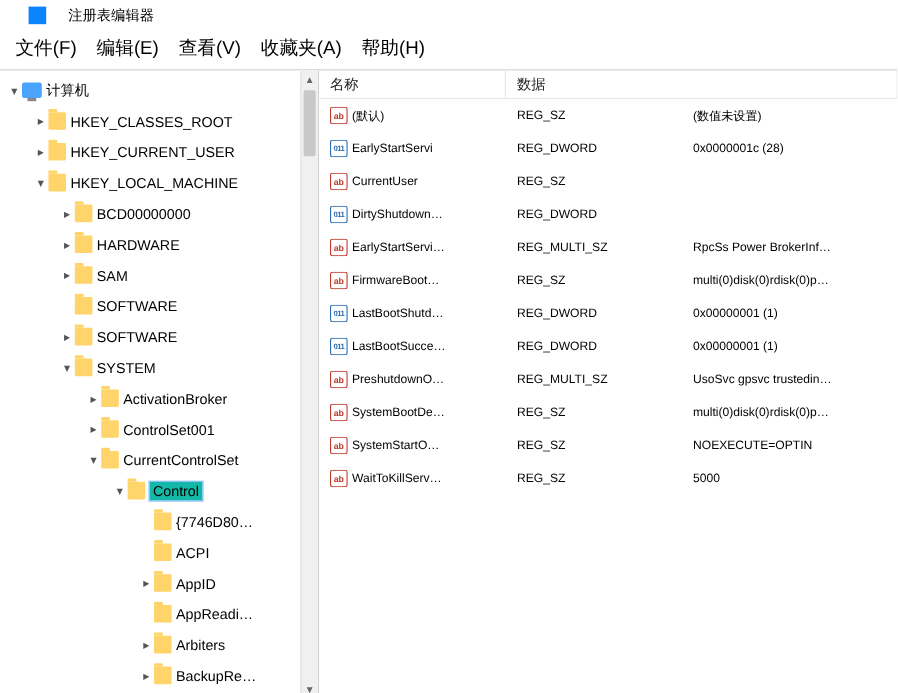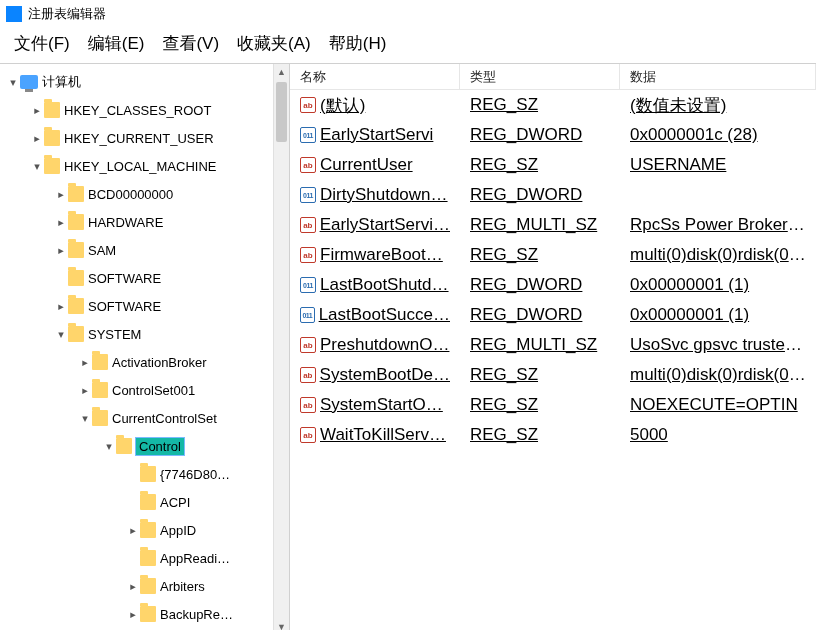--- a/index.html
+++ b/index.html
@@ -8,23 +8,24 @@
     font-size: 13px;
     background: #fff;
     width: 816px;
     height: 630px;
     overflow: hidden;
     color: #000;
   }
   .titlebar {
     display: flex;
     align-items: center;
-    gap: 6px;
+    gap: 20px;
     padding: 4px 6px;
     height: 28px;
+    margin-left: 20px;
   }
   .app-icon {
     width: 16px; height: 16px; display:inline-block;
     background: #0a84ff;
   }
   .title-text { font-size: 13px; }
   .menubar {
     display: flex;
     gap: 18px;
     padding: 4px 14px 8px 14px;
@@ -97,21 +98,21 @@
     display:flex; align-items:center;
   }
   .col-name { width:170px; }
   .col-type { width:160px; }
   .col-data { flex:1; }
   .row {
     display:flex;
     height:30px;
     align-items:center;
   }
-  .row .cell { padding:0 10px; white-space:nowrap; overflow:hidden; text-overflow:ellipsis; font-size:17px;text-decoration:underline;}
+  .row .cell { padding:0 10px; white-space:nowrap; overflow:hidden; text-overflow:ellipsis; font-size:11px;}
   .row .cell-name { width:170px; display:flex; align-items:center; gap:4px;}
   .row .cell-type { width:160px; }
   .row .cell-data { flex:1; }
   .val-icon {
     width:16px;height:16px;display:inline-block;border:1px solid #c0392b;border-radius:2px;position:relative;background:#fff;
   }
   .val-icon.sz::after{content:"ab";position:absolute;inset:0;display:flex;align-items:center;justify-content:center;font-size:8px;color:#c0392b;font-weight:bold;}
   .val-icon.dw{border-color:#2b6cb0;}
   .val-icon.dw::after{content:"011";position:absolute;inset:0;display:flex;align-items:center;justify-content:center;font-size:7px;color:#2b6cb0;font-weight:bold;letter-spacing:-0.5px;}
   
@@ -266,21 +267,20 @@
     <div class="scrollbar-v">
       <div class="arrow up">▲</div>
       <div class="thumb" style="top:18px;"></div>
       <div class="arrow down">▼</div>
     </div>
   </div>
 
   <div class="list-pane">
     <div class="list-header">
       <div class="col col-name">名称</div>
-      <div class="col col-type">类型</div>
       <div class="col col-data">数据</div>
     </div>
     <div id="value-rows">
         <div class="row">
           <div class="cell cell-name">
             <span class="val-icon sz"></span>
             <span>(默认)</span>
           </div>
           <div class="cell cell-type">REG_SZ</div>
           <div class="cell cell-data">(数值未设置)</div>
@@ -292,21 +292,20 @@
           </div>
           <div class="cell cell-type">REG_DWORD</div>
           <div class="cell cell-data">0x0000001c (28)</div>
         </div>
         <div class="row">
           <div class="cell cell-name">
             <span class="val-icon sz"></span>
             <span>CurrentUser</span>
           </div>
           <div class="cell cell-type">REG_SZ</div>
-          <div class="cell cell-data">USERNAME</div>
         </div>
         <div class="row">
           <div class="cell cell-name">
             <span class="val-icon dw"></span>
             <span>DirtyShutdown…</span>
           </div>
           <div class="cell cell-type">REG_DWORD</div>
         </div>
         <div class="row">
           <div class="cell cell-name">

